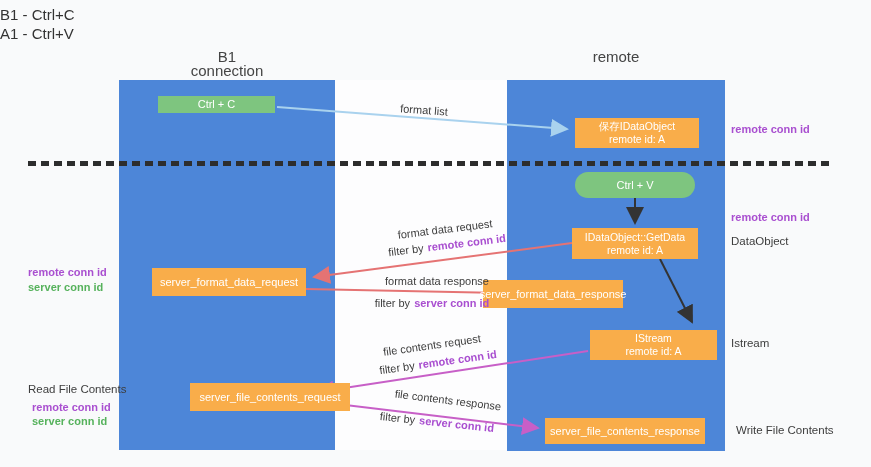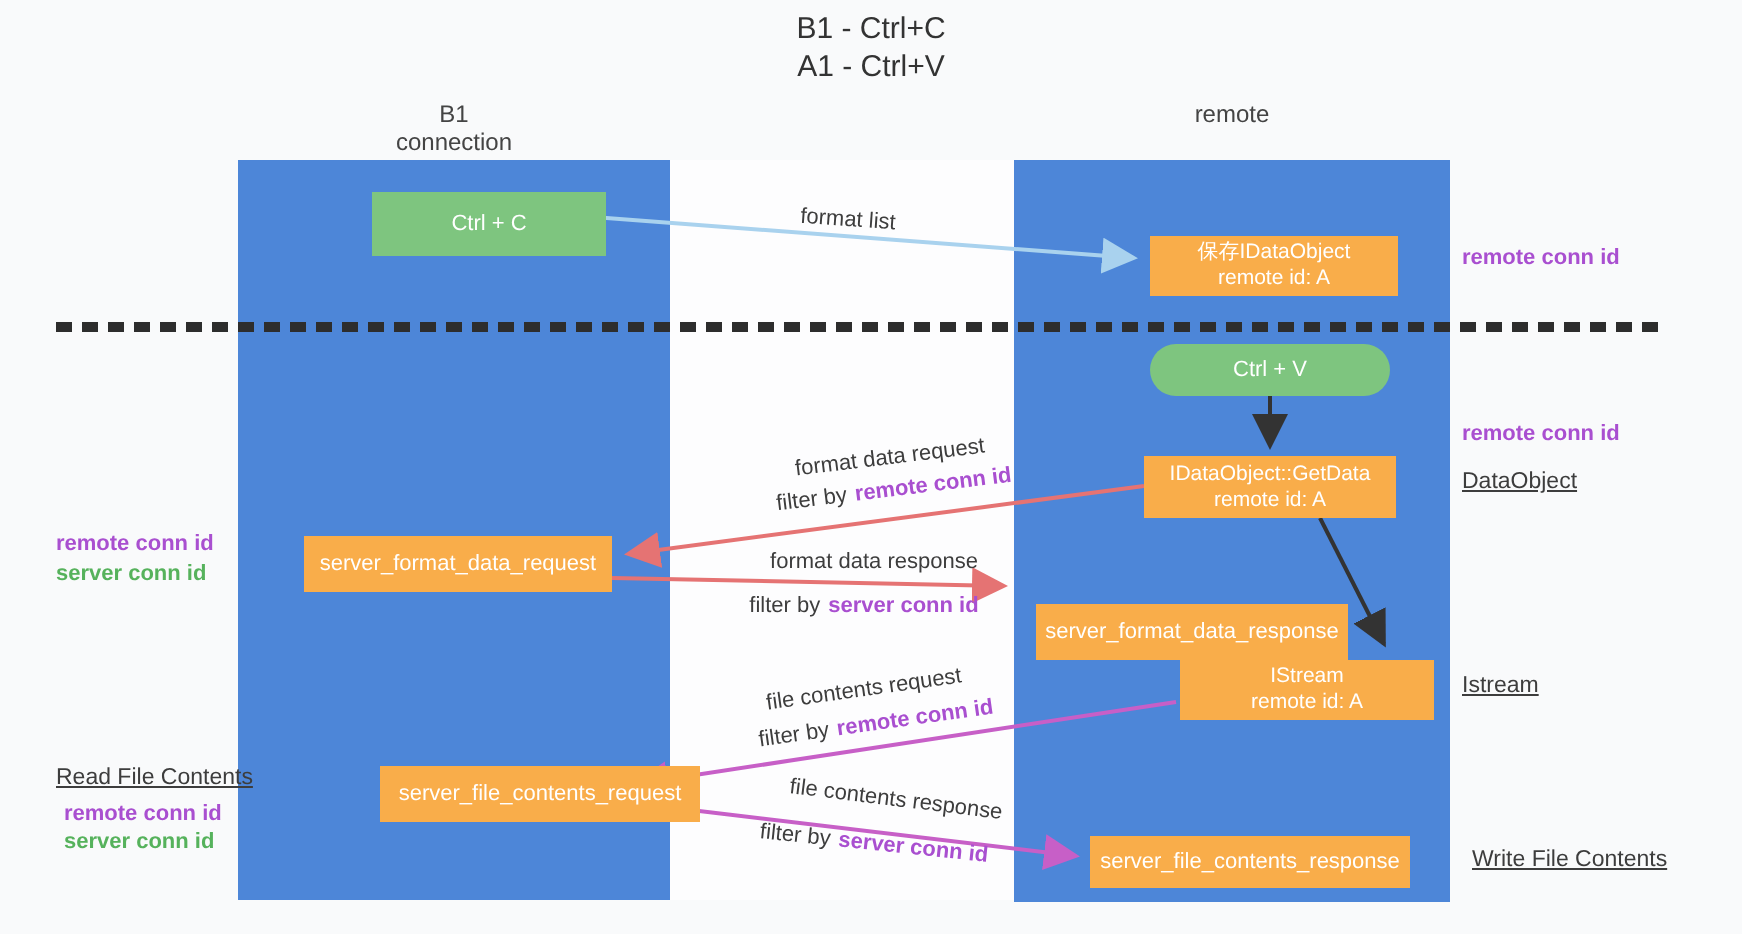--- a/index.html
+++ b/index.html
@@ -6,67 +6,67 @@
     --lane-blue:#4d86d8; --box-green:#7ec57f; --box-orange:#f9ad4a;
     --arrow-blue:#a9d2ee; --arrow-red:#e57373; --arrow-magenta:#c75fc7;
     --label-purple:#a94fd0; --label-green:#56b25c; --text-dark:#3d3d3d;
     --bg:#f9fafb; --gap-white:#fdfdfe;
   }
   *{box-sizing:border-box;}
   html,body{margin:0;padding:0;}
   body{background:var(--bg);font-family:"Liberation Sans","DejaVu Sans",sans-serif;color:var(--text-dark);}
   .canvas{position:relative;width:871px;height:467px;overflow:hidden;background:var(--bg);}
 
-  .title{position:absolute;left:0;top:5px;width:871px;text-align:center;
+  .title{position:absolute;left:0;top:5px;width:871px;text-align:left;
          font-size:15px;line-height:19px;color:#333;}
-  .lane-header{position:absolute;text-align:center;font-size:12px;line-height:14px;color:#444;}
+  .lane-header{position:absolute;text-align:center;font-size:15px;line-height:14px;color:#444;}
   .lane-header.left{left:119px;top:50px;width:216px;}
   .lane-header.right{left:507px;top:50px;width:218px;}
 
   .lane{position:absolute;background:var(--lane-blue);}
   .lane.left{left:119px;top:80px;width:216px;height:370px;}
   .lane.right{left:507px;top:80px;width:218px;height:371px;}
   .lane-gap{position:absolute;left:335px;top:80px;width:172px;height:370px;background:var(--gap-white);}
 
   .dashed-line{position:absolute;left:28px;top:161px;width:802px;height:5px;
     background:repeating-linear-gradient(to right,#2d2d2d 0 8px,transparent 8px 13px);}
 
   .box{position:absolute;display:flex;flex-direction:column;align-items:center;justify-content:center;
        color:#fff;font-size:11px;line-height:13px;text-align:center;}
   .box.green{background:var(--box-green);}
   .box.orange{background:var(--box-orange);}
   .box.two-line{font-size:10.5px;}
 
-  .b-ctrl-c{left:158px;top:96px;width:117px;height:32px;margin-left:28px;}
+  .b-ctrl-c{left:158px;top:96px;width:117px;height:17px;}
   .b-save{left:575px;top:118px;width:124px;height:30px;}
   .b-ctrl-v{left:575px;top:172px;width:120px;height:26px;border-radius:13px;}
   .b-getdata{left:572px;top:228px;width:126px;height:31px;}
   .b-req1{left:152px;top:268px;width:154px;height:28px;text-align:center;}
-  .b-resp1{left:518px;top:280px;width:156px;height:28px;margin-top:22px;}
+  .b-resp1{left:483px;top:280px;width:140px;height:28px;}
   .b-istream{left:590px;top:330px;width:127px;height:30px;}
   .b-req2{left:150px;top:383px;width:160px;height:28px;margin-left:40px;}
   .b-resp2{left:545px;top:418px;width:160px;height:26px;}
 
   .arrow-label{position:absolute;width:130px;text-align:center;font-size:11px;color:#3d3d3d;white-space:nowrap;}
   .arrow-label .conn-id{font-weight:bold;color:var(--label-purple);}
   .arrow-label .filter{margin-right:4px;}
   .al-format-list{left:359px;top:104px;transform:rotate(4deg);}
   .al-fdr{left:380px;top:223px;transform:rotate(-7deg);}
   .al-fbr1{left:382px;top:239px;transform:rotate(-7deg);}
   .al-fdresp{left:372px;top:275px;}
   .al-fbs1{left:367px;top:297px;}
   .al-fcr{left:367px;top:339px;transform:rotate(-8deg);}
   .al-fbr2{left:373px;top:356px;transform:rotate(-8deg);}
   .al-fcresp{left:383px;top:394px;transform:rotate(7deg);}
   .al-fbs2{left:372px;top:416px;transform:rotate(6deg);}
 
   .side-label{position:absolute;font-size:11px;white-space:nowrap;}
   .side-label.purple{color:var(--label-purple);font-weight:bold;}
   .side-label.green{color:var(--label-green);font-weight:bold;}
-  .side-label.dark{color:#3d3d3d;font-size:11.5px;text-decoration:underline;}
+  .side-label.dark{color:#3d3d3d;font-size:11.5px;}
 
   .sl-r1{left:731px;top:123px;}
   .sl-r2{left:731px;top:211px;}
   .sl-dataobject{left:731px;top:235px;}
   .sl-istream{left:731px;top:337px;}
   .sl-write{left:736px;top:424px;}
   .sl-lmid1{left:28px;top:266px;}
   .sl-lmid2{left:28px;top:281px;}
   .sl-read{left:28px;top:383px;}
   .sl-lbot1{left:32px;top:401px;}

